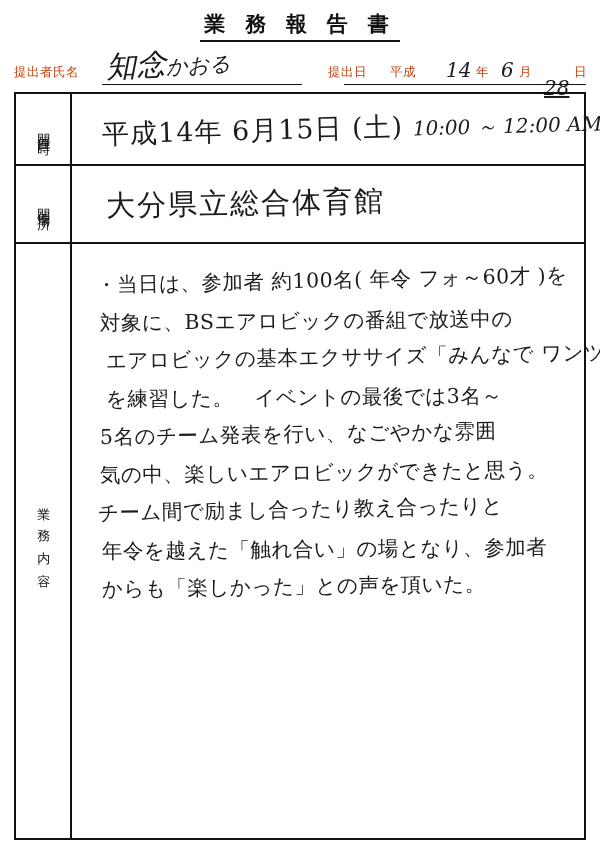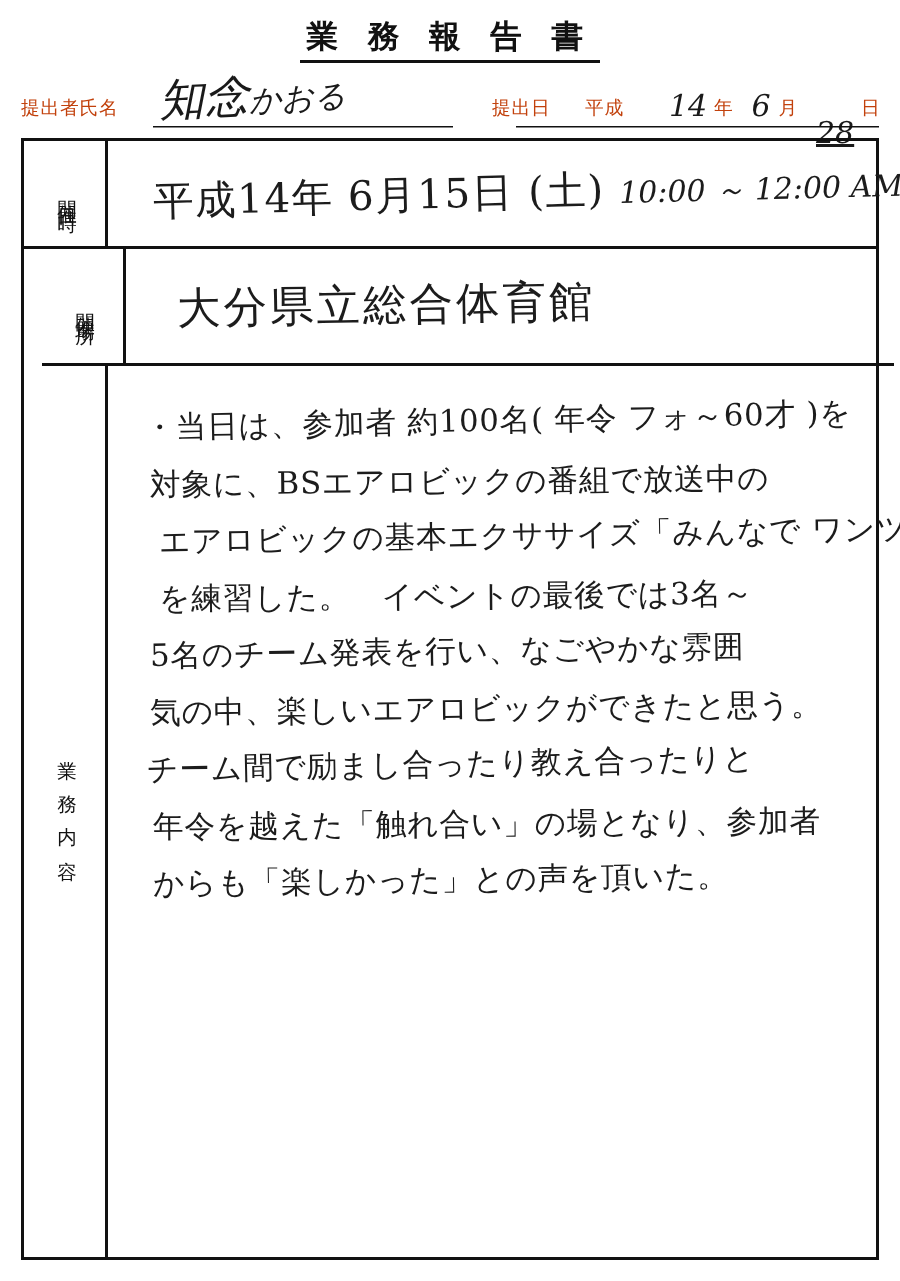--- a/index.html
+++ b/index.html
@@ -124,21 +124,21 @@
     border: 2px solid #111;
     box-sizing: border-box;
   }
   .row {
     position: absolute;
     left: 0;
     width: 100%;
     box-sizing: border-box;
   }
   .row-datetime { top: 0; height: 72px; border-bottom: 2px solid #111; }
-  .row-place { top: 72px; height: 78px; border-bottom: 2px solid #111; margin-left: 12px; }
+  .row-place { top: 72px; height: 78px; border-bottom: 2px solid #111; }
   .row-content { top: 150px; height: 594px; }
 
   .hdr {
     position: absolute;
     left: 0;
     top: 0;
     width: 56px;
     height: 100%;
     border-right: 2px solid #111;
     box-sizing: border-box;

